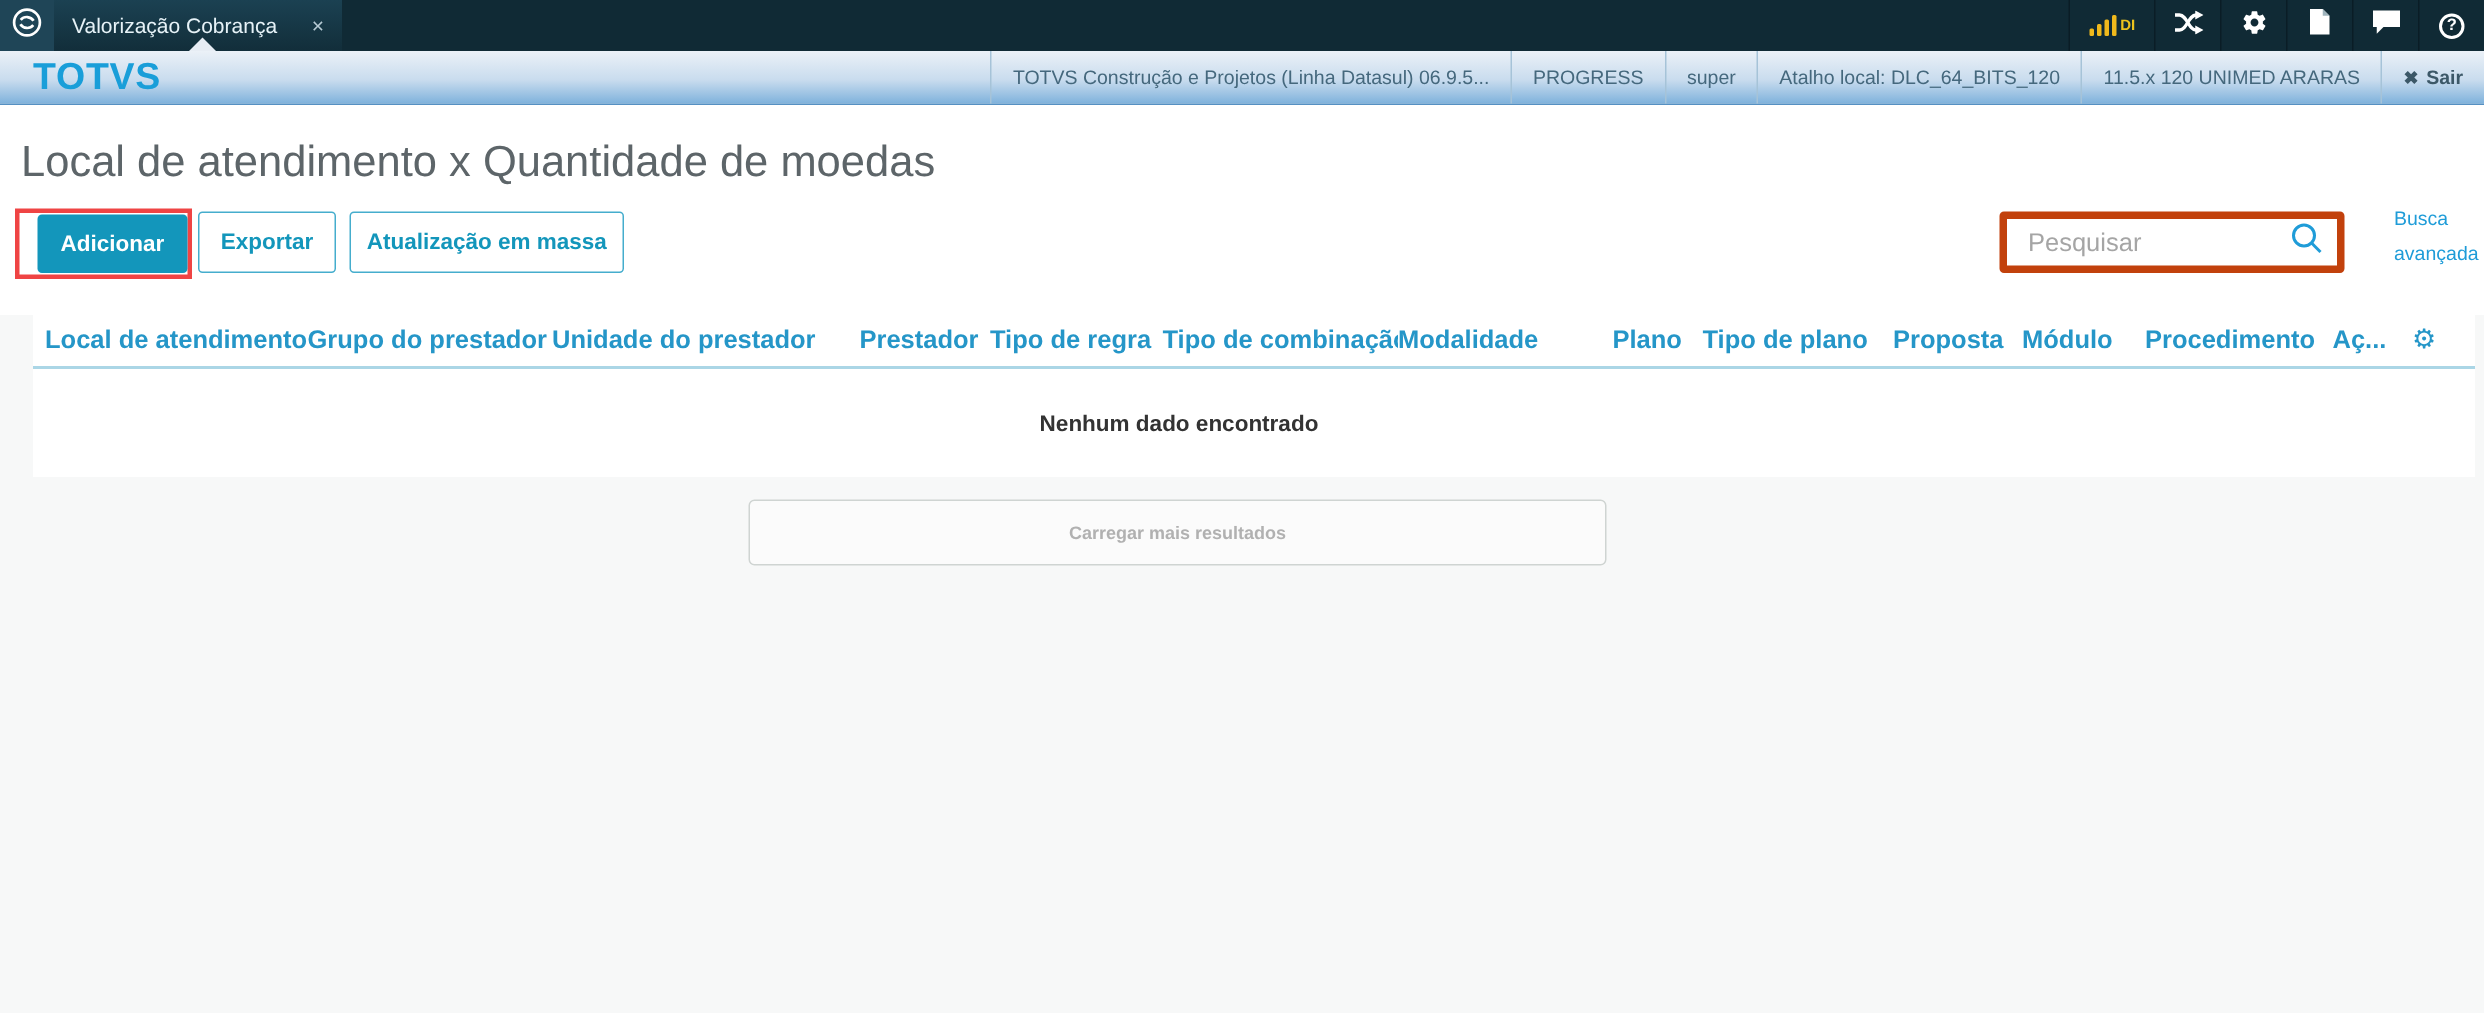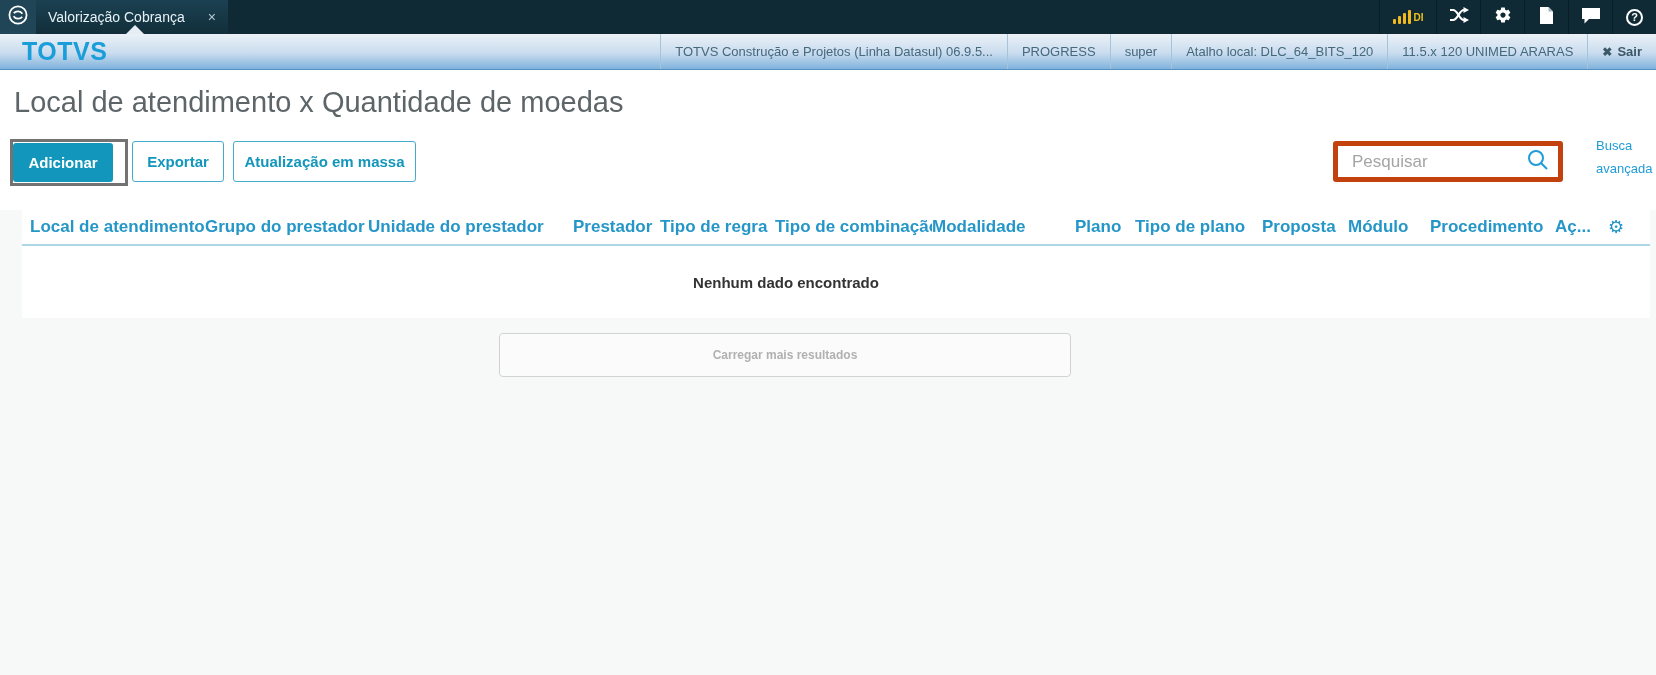--- a/index.html
+++ b/index.html
@@ -34,24 +34,24 @@
   .brand { color:#199ed9; font-size:25px; font-weight:bold; letter-spacing:0.5px;
            display:flex; align-items:center; padding-left:22px; }
   .appheader-spacer { flex:1; }
   .info-cell { display:flex; align-items:center; padding:0 14px; font-size:13px; color:#45687d;
                border-left:1px solid #a6c3d8; white-space:nowrap; }
   .exit-cell { cursor:pointer; color:#3c5868; font-weight:bold; }
   .exit-x { font-size:12px; margin-right:5px; }
 
   
   .content { position:relative; height:140px; background:#fff; }
-  .page-title { position:absolute; left:14px; top:16px; font-size:29px; font-weight:300;
+  .page-title { position:absolute; left:14px; top:22px; font-size:29px; font-weight:300;
                 color:#5d6569; white-space:nowrap; }
   .annotation-box { position:absolute; left:10px; top:69px; width:118px; height:47px;
-                    border:3px solid #737373; display:flex; align-items:center; justify-content:flex-start; }
+                    border:3px solid #ef4444; display:flex; align-items:center; justify-content:flex-end; }
   .btn-primary { width:100px; height:39px; background:#1396bb; color:#fff; border:none;
                  border-radius:3px; font-size:15px; font-weight:bold; cursor:pointer;
                  font-family:"Liberation Sans", sans-serif; }
   .btn-secondary { position:absolute; top:71px; height:41px; background:#fff;
                    border:1px solid #45adcd; border-radius:3px; color:#1396bb;
                    font-size:15px; font-weight:bold; cursor:pointer; padding:0 9px;
                    font-family:"Liberation Sans", sans-serif; }
   .btn-export { left:132px; width:92px; }
   .btn-bulk { left:233px; width:183px; }
   .search-box { position:absolute; left:1333px; top:71px; width:230px; height:41px;

